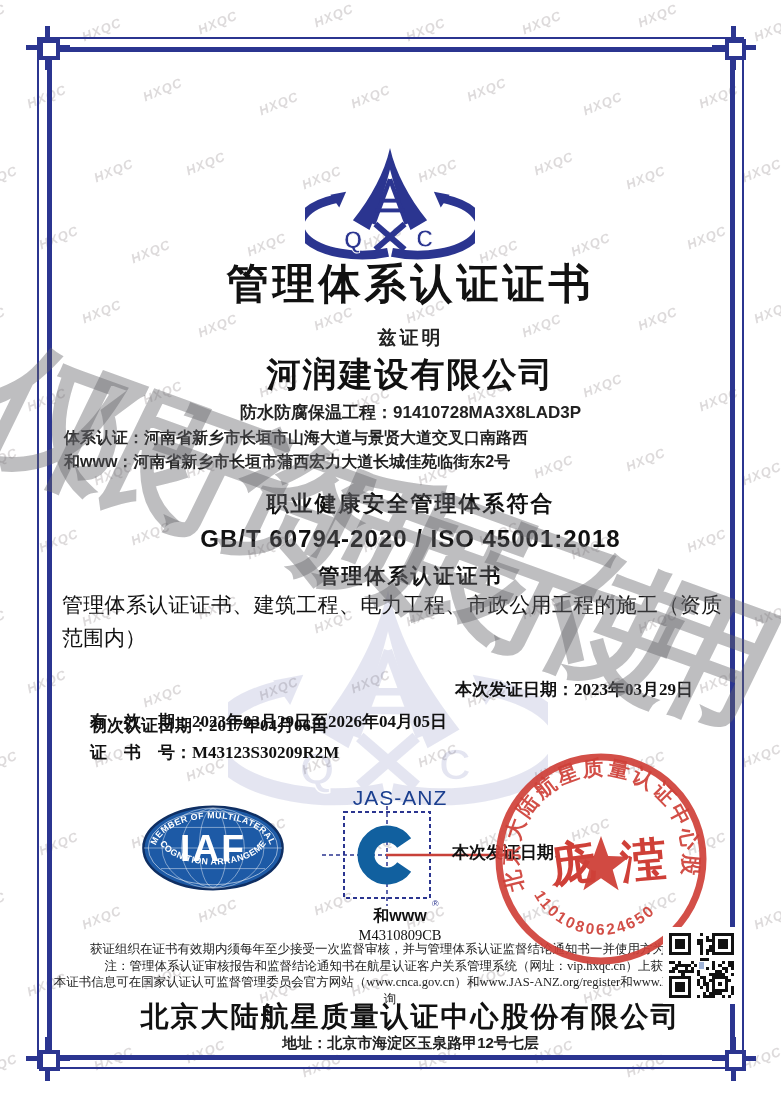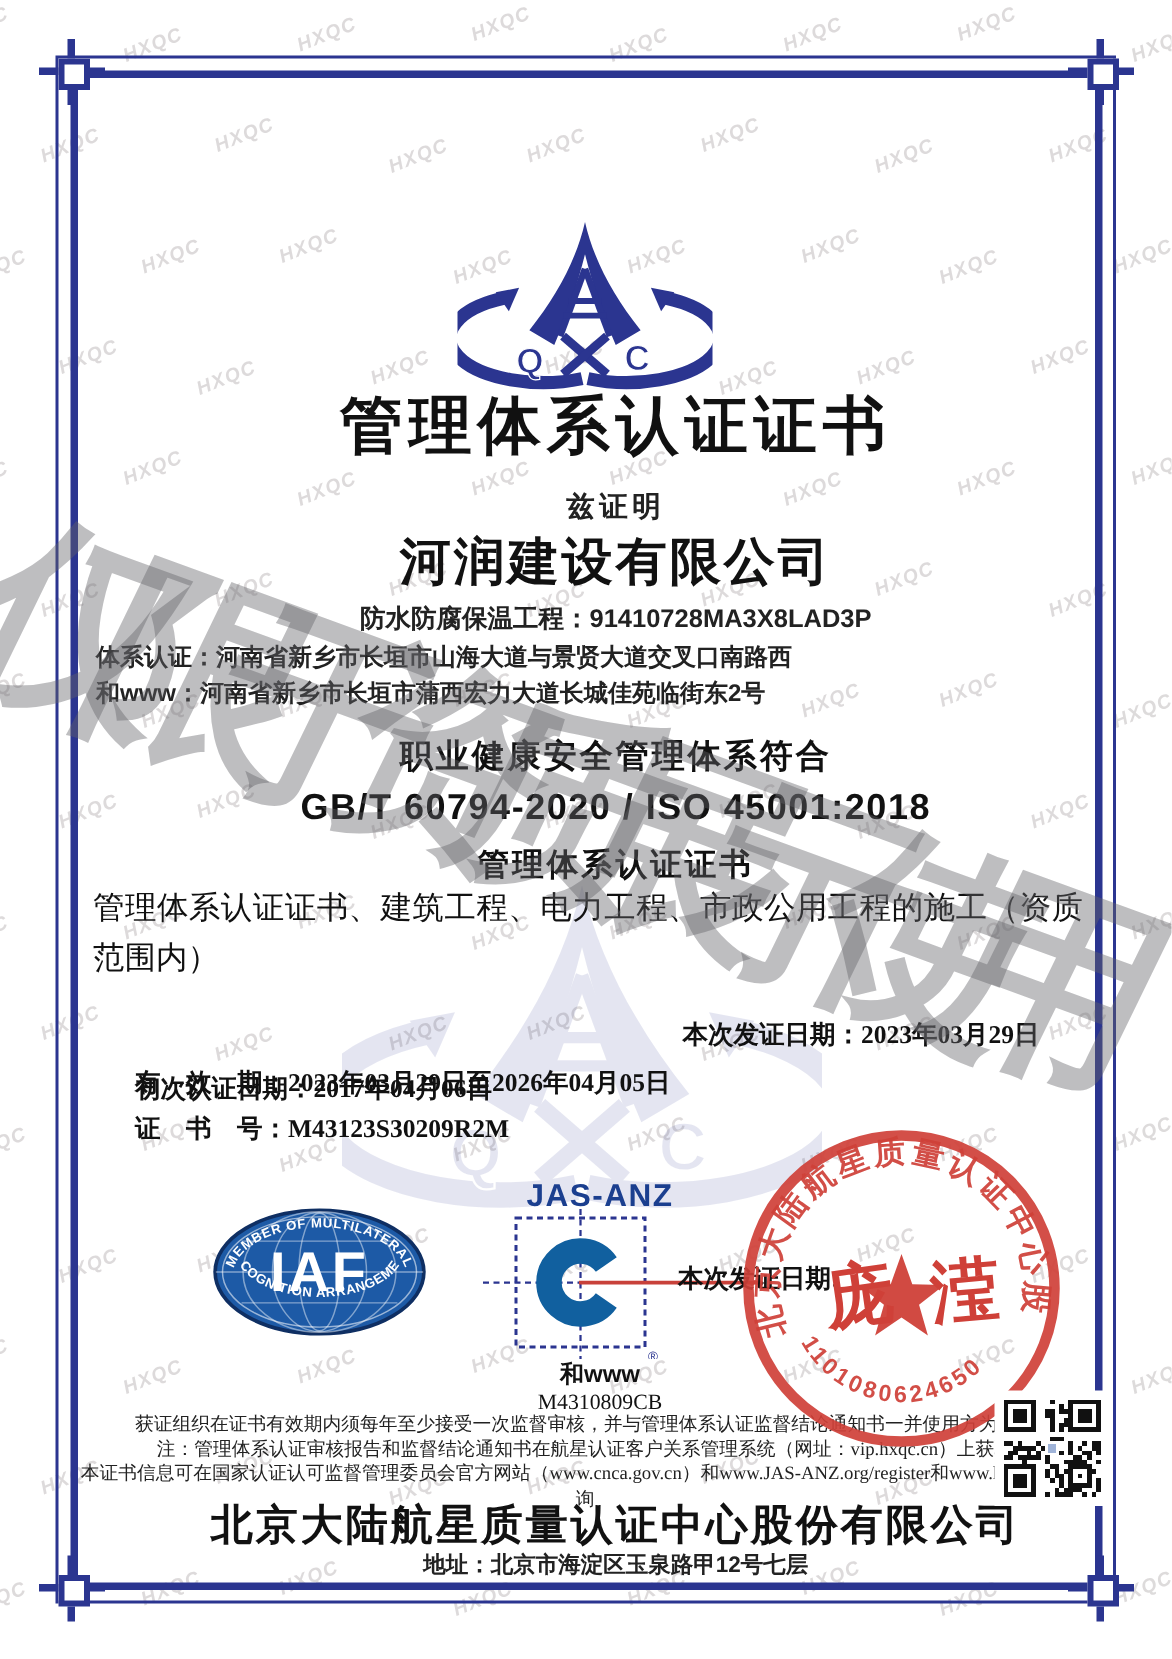--- a/index.html
+++ b/index.html
@@ -47,21 +47,21 @@
   .addr2{top:452px;}
   .sys-line{top:489px;font-size:22px;font-weight:700;letter-spacing:2px;color:#111;font-family:"Liberation Serif",serif;}
   .standard{top:525px;font-size:24px;font-weight:800;letter-spacing:1px;color:#111;}
   .scope-title{top:562px;font-size:21px;font-weight:700;letter-spacing:2px;color:#111;font-family:"Liberation Serif",serif;}
   .scope-text{top:589px;left:62px;width:660px;font-size:21px;line-height:33px;color:#111;font-family:"Liberation Serif",serif;text-align:justify;}
   .daterow{font-size:17px;font-weight:600;color:#111;font-family:"Liberation Serif",serif;}
   .dr1a{left:90px;top:714px;}
   .dr1b{left:455px;top:678px;}
   .dr2{left:90px;top:710px;}
   .dr3{left:90px;top:741px;}
-  .jasanz-name{top:786px;left:300px;width:200px;text-align:center;font-size:21px;font-weight:700;letter-spacing:1px;color:#1b3f8f;}
+  .jasanz-name{top:786px;left:300px;width:200px;text-align:center;font-size:21px;font-weight:400;letter-spacing:1px;color:#1b3f8f;}
   .jasanz-type{top:906px;left:310px;width:180px;text-align:center;font-size:16px;font-weight:700;color:#111;}
   .jasanz-no{top:927px;left:310px;width:180px;text-align:center;font-size:14.5px;color:#111;font-family:"Liberation Serif",serif;}
   .legal-rep{left:452px;top:841px;font-size:17px;font-weight:600;color:#111;font-family:"Liberation Serif",serif;}
   .footnotes{top:941px;left:50px;width:680px;text-align:center;font-size:12.5px;line-height:16.5px;color:#222;font-family:"Liberation Serif",serif;}
   .issuer-name{top:998px;font-size:28px;font-weight:800;letter-spacing:2px;color:#111;}
   .issuer-addr{top:1034px;font-size:15px;font-weight:700;color:#222;}
   svg{display:block;}
   .logo-main{left:305px;top:146px;width:170px;height:122px;}
   .iaf{left:132px;top:799px;width:162px;height:98px;}
   .jasanz-svg{left:320px;top:806px;width:190px;height:100px;}

